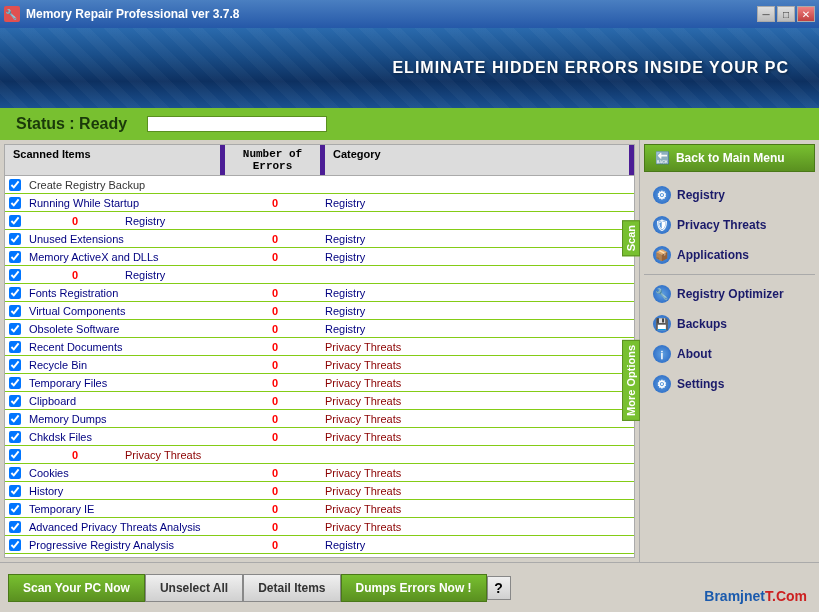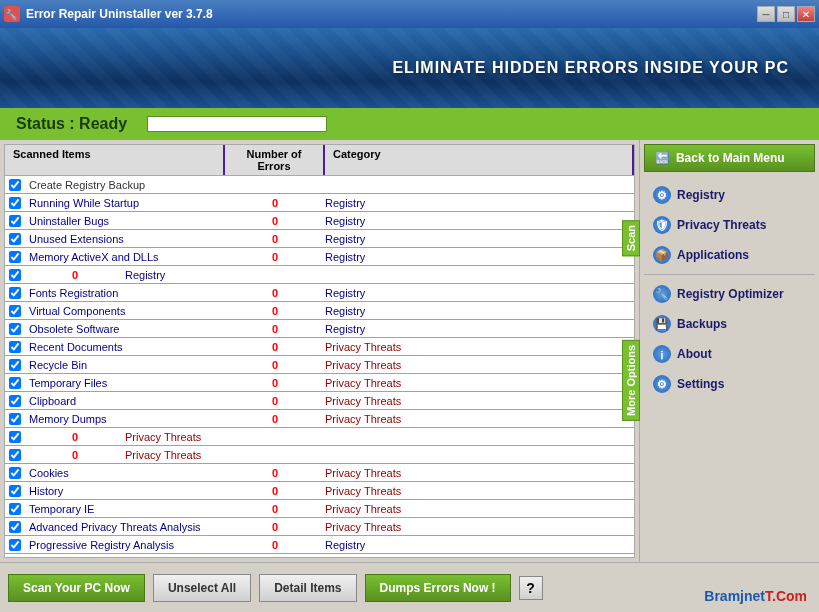--- a/index.html
+++ b/index.html
@@ -34,23 +34,23 @@
     .status-bar {
       background: #78c030; height: 32px; display: flex; align-items: center;
       padding: 0 16px; gap: 20px;
     }
     .status-text { font-weight: bold; color: #1a3a0a; font-size: 16px; }
     .status-progress { width: 180px; height: 16px; background: white; border: 1px solid #5a9020; }
 
     
     .table-area { flex: 1; background: white; border: 1px solid #aaa; margin: 4px 4px 4px 4px; overflow: hidden; display: flex; flex-direction: column; }
     .table-header { display: flex; background: #dcdcdc; border-bottom: 1px solid #aaa; }
-    .th { padding: 3px 8px; border-right: 2px solid #4c1d95; font-weight: bold; font-size: 11px; }
+    .th { padding: 3px 8px; border-right: 5px solid #4c1d95; font-weight: bold; font-size: 11px; }
     .th-name { width: 220px; }
-    .th-errors { width: 100px; text-align: center; }
+    .th-errors { width: 100px; text-align: center; font-family: Liberation Mono, monospace; }
     .th-category { flex: 1; }
     .table-body { overflow-y: auto; flex: 1; }
     .table-row { display: flex; align-items: center; border-bottom: 1px solid #84cc16; min-height: 18px; }
     .td-check { width: 20px; display: flex; align-items: center; justify-content: center; }
     .td-name { width: 200px; padding: 1px 4px; font-size: 11px; color: #000080; }
     .td-errors { width: 100px; text-align: center; font-weight: bold; color: red; font-size: 11px; }
     .td-category { flex: 1; font-size: 11px; color: #000080; }
     .td-name.no-link { color: #333; }
     input[type="checkbox"] { width: 12px; height: 12px; margin: 0; }
 
@@ -79,21 +79,21 @@
       padding: 5px 8px; cursor: pointer; border: 1px solid transparent;
       font-size: 12px; color: #1a1a6a; font-weight: bold;
     }
     .sidebar-icon { width: 18px; height: 18px; border-radius: 9px; display: flex; align-items: center; justify-content: center; font-size: 11px; flex-shrink: 0; }
     .icon-blue { background: radial-gradient(circle, #60a0e0, #2060c0); color: white; }
     .sidebar-separator { height: 1px; background: #aaa; margin: 4px 0; }
 
     
     .bottom-toolbar {
       background: #d4d0c8; height: 50px; display: flex; align-items: center;
-      padding: 0 8px; gap: 8px; border-top: 1px solid #aaa;
+      padding: 0 8px; gap: 0; border-top: 1px solid #aaa;
     }
     .toolbar-btn {
       padding: 6px 14px; border: 1px solid #888;
       background: linear-gradient(to bottom, #f0f0f0, #d0d0d0);
       cursor: pointer; font-size: 12px; font-weight: bold; color: #333;
     }
     .toolbar-btn.primary {
       background: linear-gradient(to bottom, #78c030, #5a9020);
       color: white; border-color: #4a7818;
     }
@@ -109,21 +109,21 @@
     .content-rows { display: flex; flex-direction: column; height: calc(612px - 28px - 80px - 32px); }
   </style>
 </head>
 <body>
 
 <div class="outer-wrap">
 
   <div class="title-bar">
     <div class="title-bar-left">
       <div class="title-icon">🔧</div>
-      <span>Error Repair Uninstaller ver 3.7.8</span>
+      <span>Memory Repair Professional ver 3.7.8</span>
     </div>
     <div class="title-controls">
       <div class="title-btn">─</div>
       <div class="title-btn">□</div>
       <div class="title-btn close">✕</div>
     </div>
   </div>
 
   <div class="header-banner">
     <div class="header-title">ELIMINATE HIDDEN ERRORS INSIDE YOUR PC</div>
@@ -157,21 +157,20 @@
         <input type="checkbox" checked="" style="">
       </div>
       <div class="td-name ">Running While Startup</div>
       <div class="td-errors">0</div>
       <div class="td-category" style="color:#000080">Registry</div>
     </div>
             <div class="table-row">
       <div class="td-check">
         <input type="checkbox" checked="" style="">
       </div>
-      <div class="td-name ">Uninstaller Bugs</div>
       <div class="td-errors">0</div>
       <div class="td-category" style="color:#000080">Registry</div>
     </div>
             <div class="table-row">
       <div class="td-check">
         <input type="checkbox" checked="" style="">
       </div>
       <div class="td-name ">Unused Extensions</div>
       <div class="td-errors">0</div>
       <div class="td-category" style="color:#000080">Registry</div>
@@ -252,20 +251,21 @@
         <input type="checkbox" checked="" style="">
       </div>
       <div class="td-name ">Memory Dumps</div>
       <div class="td-errors">0</div>
       <div class="td-category" style="color:#8b0000">Privacy Threats</div>
     </div>
             <div class="table-row">
       <div class="td-check">
         <input type="checkbox" checked="" style="">
       </div>
+      <div class="td-name ">Chkdsk Files</div>
       <div class="td-errors">0</div>
       <div class="td-category" style="color:#8b0000">Privacy Threats</div>
     </div>
             <div class="table-row">
       <div class="td-check">
         <input type="checkbox" checked="" style="">
       </div>
       <div class="td-errors">0</div>
       <div class="td-category" style="color:#8b0000">Privacy Threats</div>
     </div>

